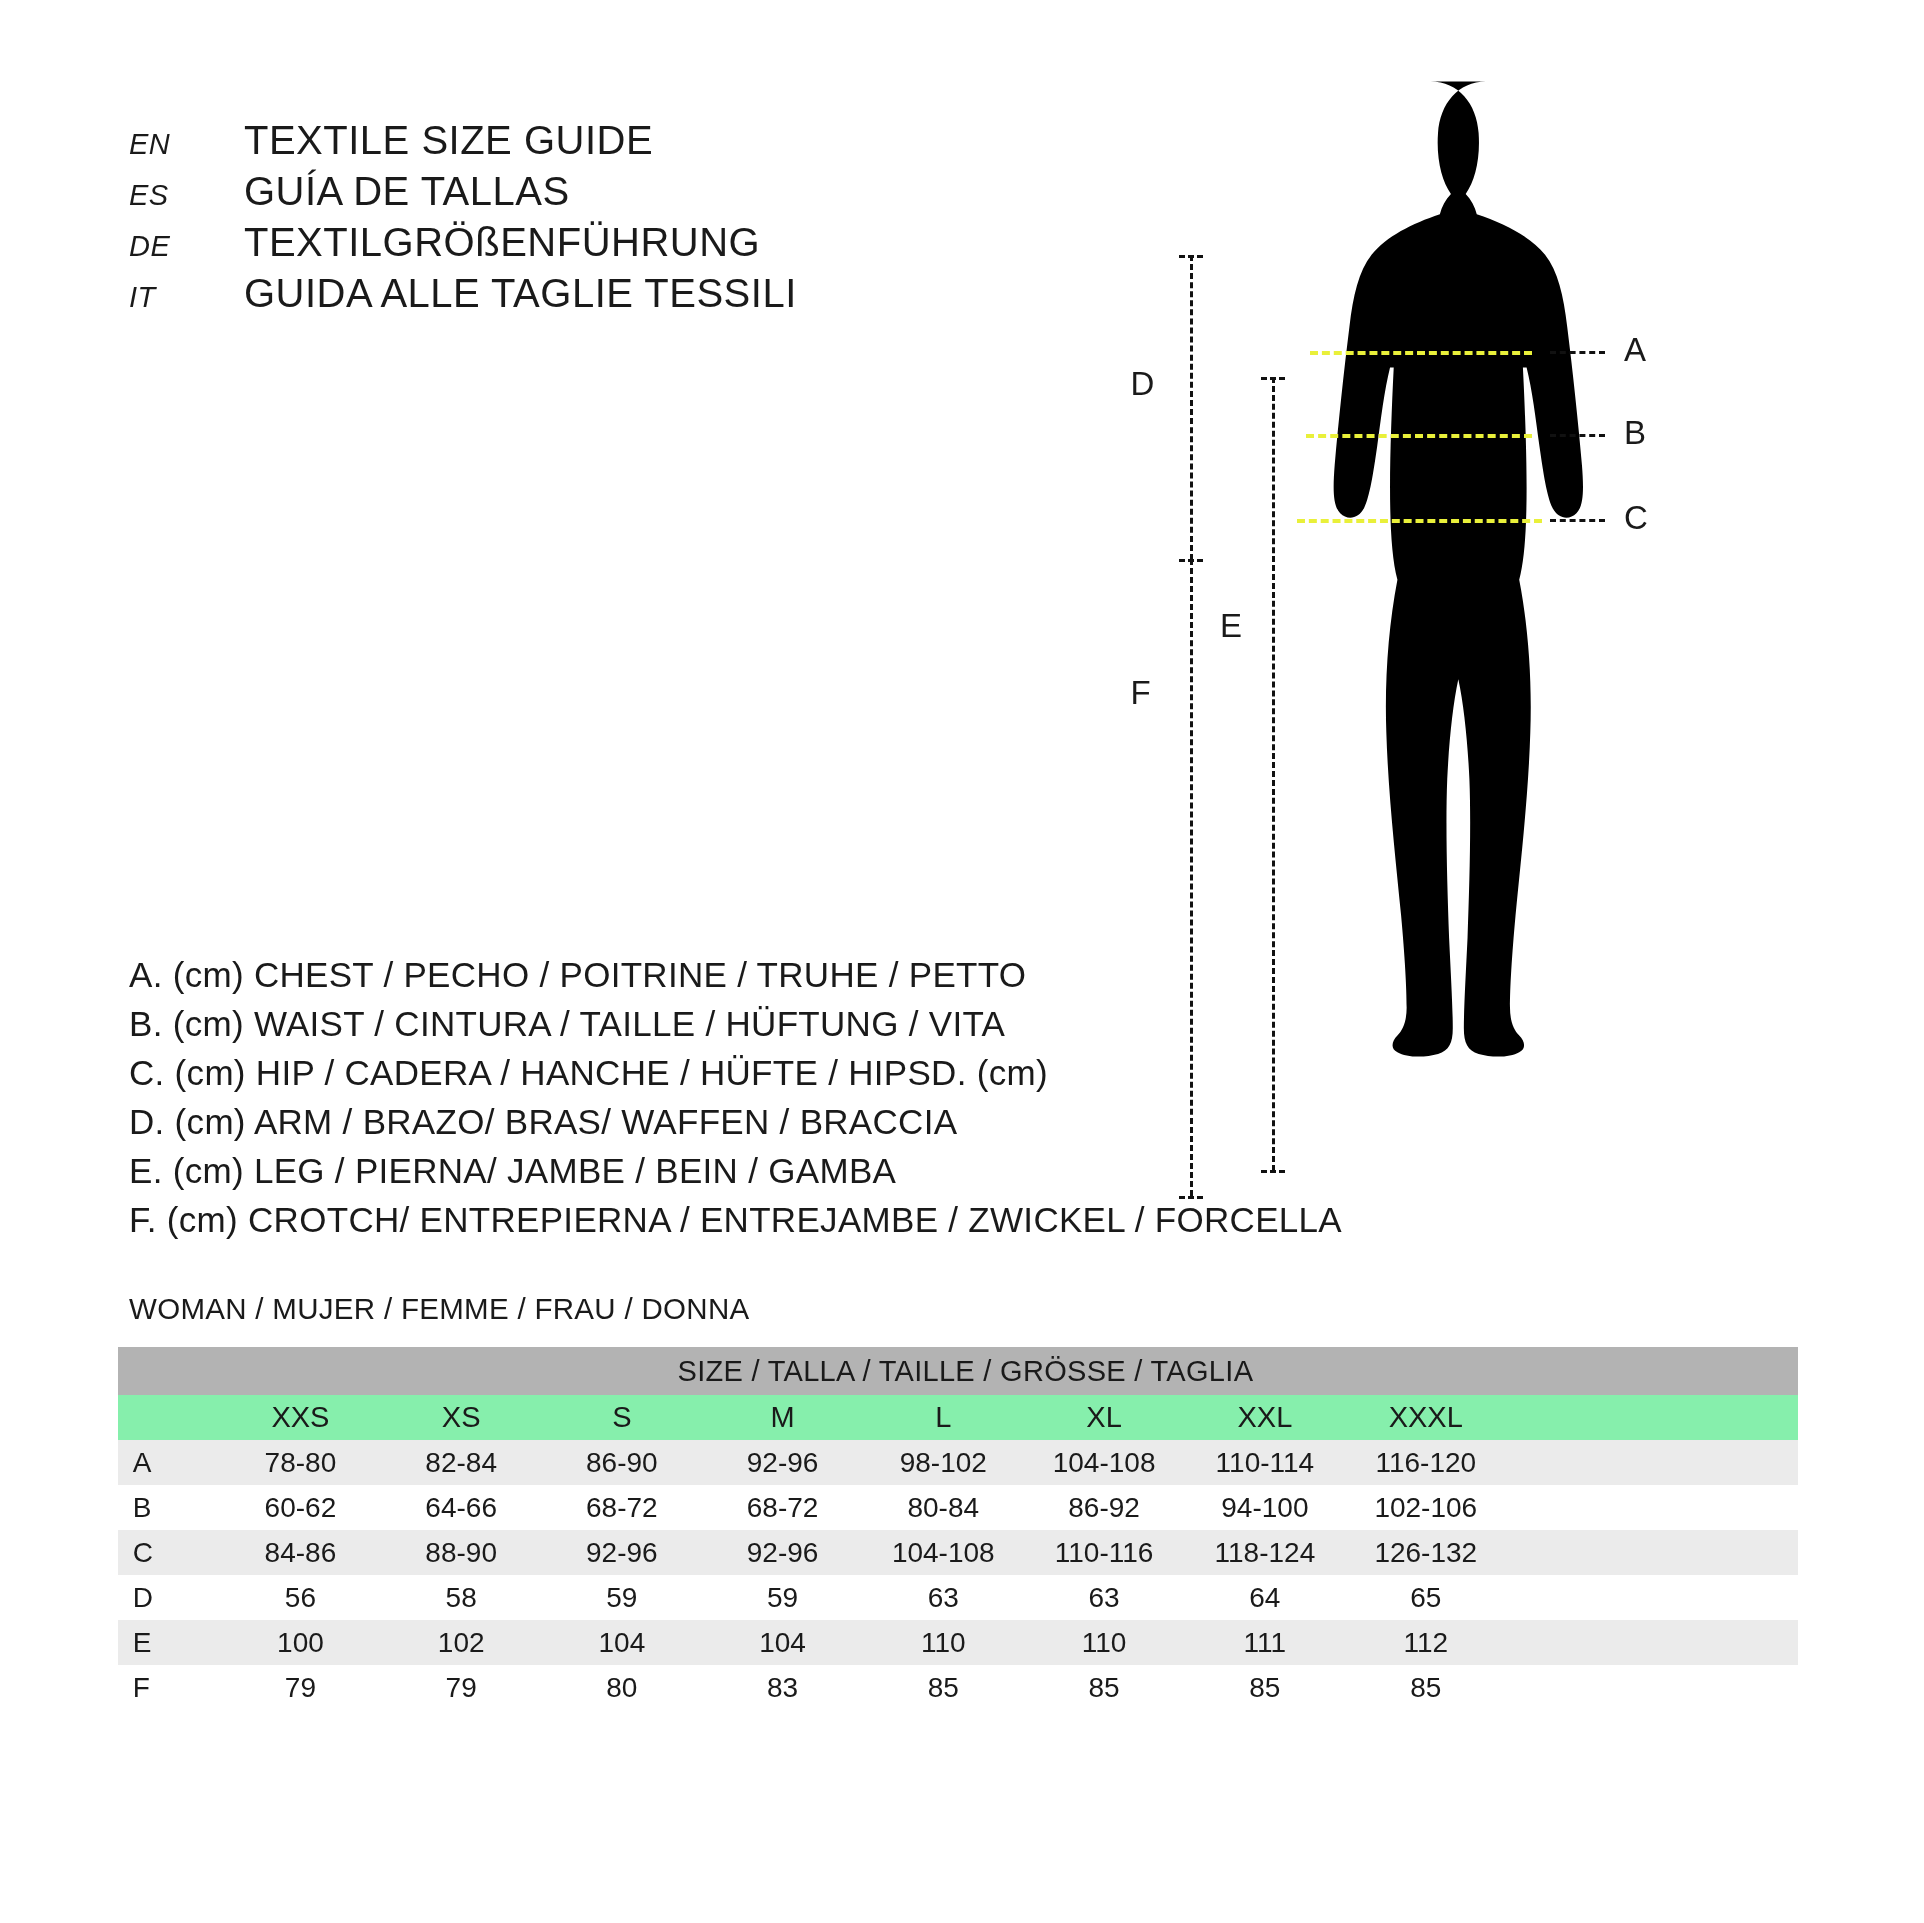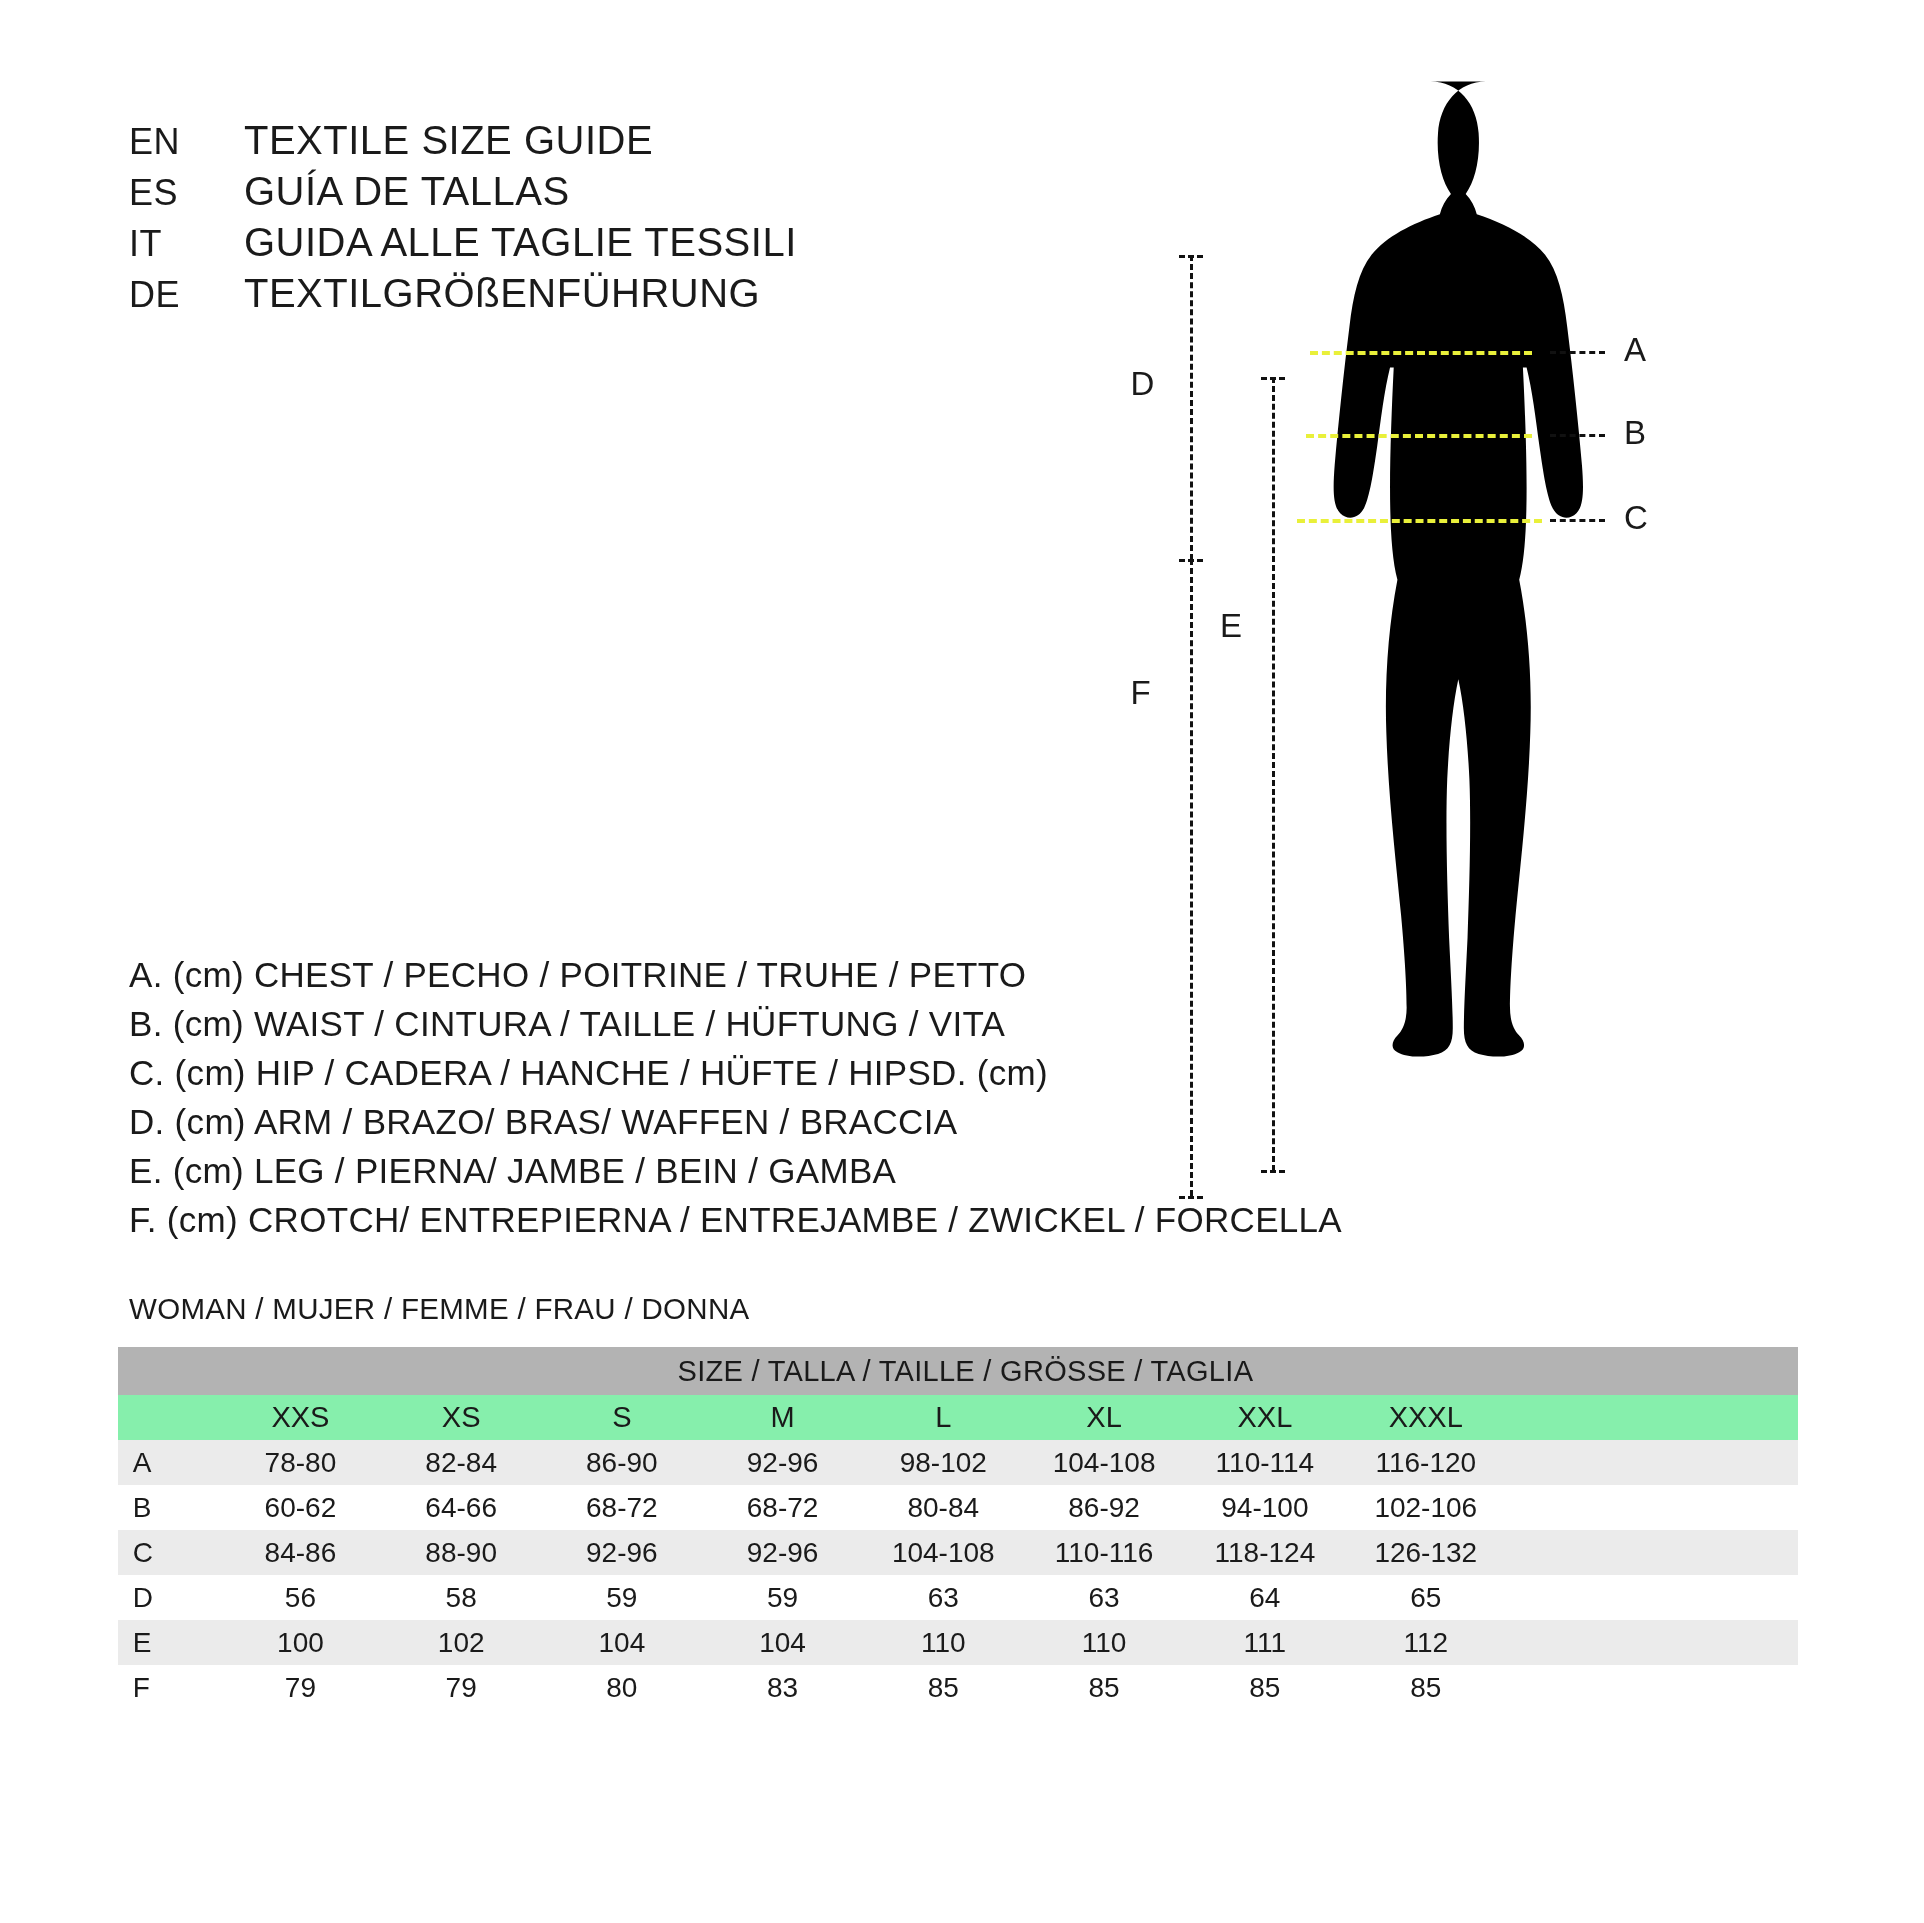--- a/index.html
+++ b/index.html
@@ -23,22 +23,23 @@
     top: 118px;
     width: 757px;
   }
   .lang-row {
     display: flex;
     align-items: baseline;
     height: 51px;
   }
   .lang-code {
     width: 115px;
-    font-size: 36px;
+    font-size: 29px;
     letter-spacing: 0.5px;
+    font-style: italic;
   }
   .lang-text {
     font-size: 40px;
     letter-spacing: 0.5px;
   }
 
   
   #legend {
     position: absolute;
     left: 129px;
@@ -153,26 +154,26 @@
 <div id="lang-block">
   <div class="lang-row">
     <div class="lang-code">EN</div>
     <div class="lang-text">TEXTILE SIZE GUIDE</div>
   </div>
   <div class="lang-row">
     <div class="lang-code">ES</div>
     <div class="lang-text">GUÍA DE TALLAS</div>
   </div>
   <div class="lang-row">
+    <div class="lang-code">DE</div>
+    <div class="lang-text">TEXTILGRÖßENFÜHRUNG</div>
+  </div>
+  <div class="lang-row">
     <div class="lang-code">IT</div>
     <div class="lang-text">GUIDA ALLE TAGLIE TESSILI</div>
-  </div>
-  <div class="lang-row">
-    <div class="lang-code">DE</div>
-    <div class="lang-text">TEXTILGRÖßENFÜHRUNG</div>
   </div>
 </div>
 
 <div id="figure-area">
 
   <svg id="silhouette" viewBox="0 0 420 1230">
     <path fill="#000000" d="
       M210,8
       c-30,0 -50,24 -52,56
       c-2,28 4,52 14,66

